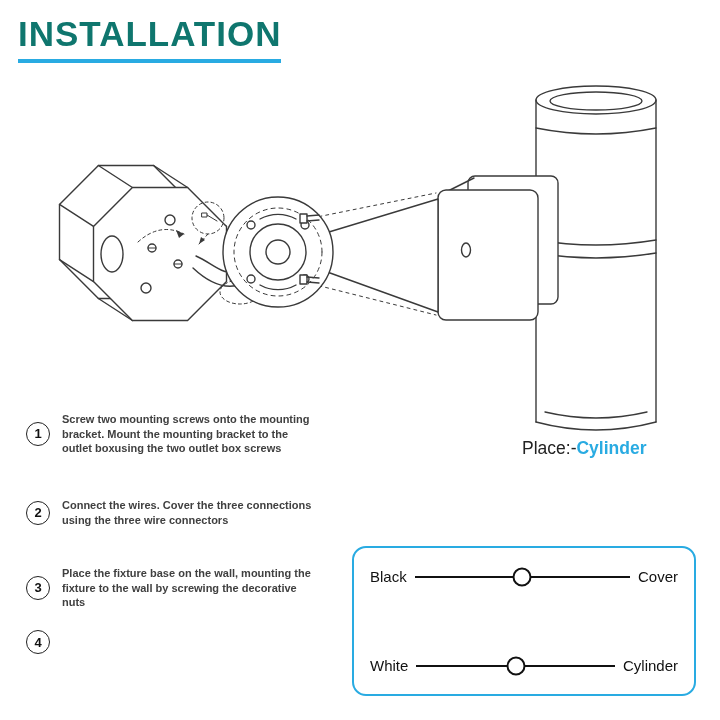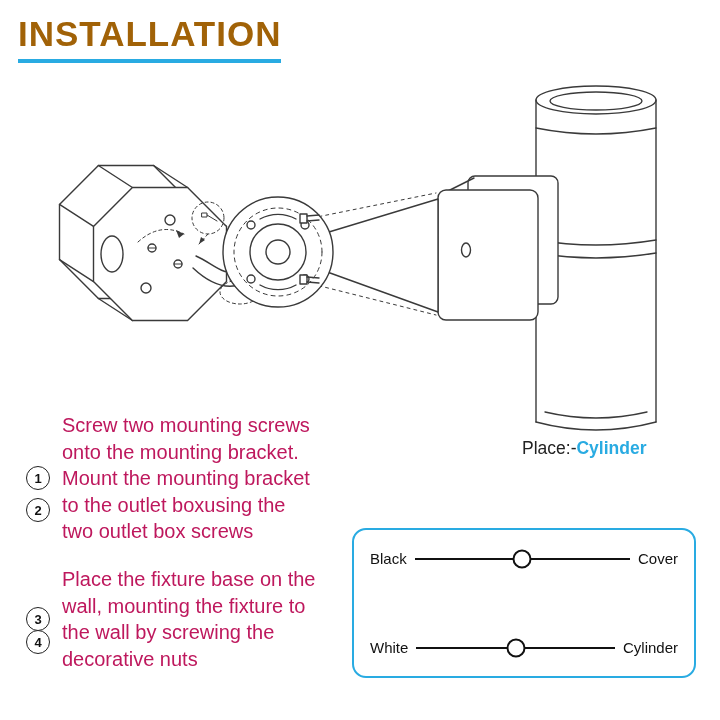--- a/index.html
+++ b/index.html
@@ -2,39 +2,39 @@
 <html><head>
 <meta charset="utf-8">
 <style>
   html,body{margin:0;padding:0;background:#fff;}
   #page{position:relative;width:720px;height:720px;background:#ffffff;overflow:hidden;
         font-family:"Liberation Sans", sans-serif;color:#111;}
 
   
   .title-wrap{position:absolute;left:18px;top:14px;}
   .page-title{display:inline-block;font-size:35px;font-weight:700;letter-spacing:1px;
-              color:#a16207;border-bottom:4px solid #29abe2;padding-bottom:5px;margin:0;}
+              color:#0f766e;border-bottom:4px solid #29abe2;padding-bottom:5px;margin:0;}
 
   
   .diagram{position:absolute;left:0;top:72px;}
 
   
   .step{position:absolute;left:26px;display:flex;align-items:center;gap:12px;width:310px;}
   .step-num{width:22px;height:22px;border:1.6px solid #222;border-radius:50%;
             display:flex;align-items:center;justify-content:center;
             font-size:13px;font-weight:700;color:#111;flex:0 0 auto;background:#fff;}
-  .step-text{font-size:20px;line-height:1.33;color:#be185d;width:256px;}
+  .step-text{font-size:11px;line-height:1.33;color:#404040;width:256px;font-weight:bold;}
   #step-1{top:412px;} #step-2{top:498px;} #step-3{top:566px;} #step-4{top:630px;}
 
   
   .shape-line{position:absolute;left:522px;top:438px;font-size:17.5px;color:#222;}
   .shape-value{color:#29abe2;font-weight:700;margin-top:28px;}
 
   
-  .wiring-box{position:absolute;left:352px;top:528px;width:344px;height:150px;
+  .wiring-box{position:absolute;left:352px;top:546px;width:344px;height:150px;
               box-sizing:border-box;border:2px solid #29abe2;border-radius:14px;
               padding:20px 16px;display:flex;flex-direction:column;justify-content:space-between;}
   .wire-row{display:flex;align-items:center;gap:8px;font-size:15px;color:#111;}
   .wire-label{white-space:nowrap;}
   .wire-line{flex:1;height:2px;background:#111;position:relative;min-width:40px;}
   .wire-nut{position:absolute;left:50%;top:50%;transform:translate(-50%,-50%);
             width:19px;height:19px;border:2.5px solid #111;border-radius:50%;background:#fff;box-sizing:border-box;}
 </style>
 </head>
 <body>
@@ -131,20 +131,21 @@
       <line x1="307" y1="210" x2="319" y2="211"></line>
     </g>
   </svg>
 
   <div class="step" id="step-1">
     <span class="step-num">1</span>
     <span class="step-text">Screw two mounting screws onto the mounting bracket. Mount the mounting bracket to the outlet boxusing the two outlet box screws</span>
   </div>
   <div class="step" id="step-2">
     <span class="step-num">2</span>
+    <span class="step-text">Connect the wires. Cover the three connections using the three wire connectors</span>
   </div>
   <div class="step" id="step-3">
     <span class="step-num">3</span>
     <span class="step-text">Place the fixture base on the wall, mounting the fixture to the wall by screwing the decorative nuts</span>
   </div>
   <div class="step" id="step-4">
     <span class="step-num">4</span>
   </div>
 
   <div class="shape-line">

